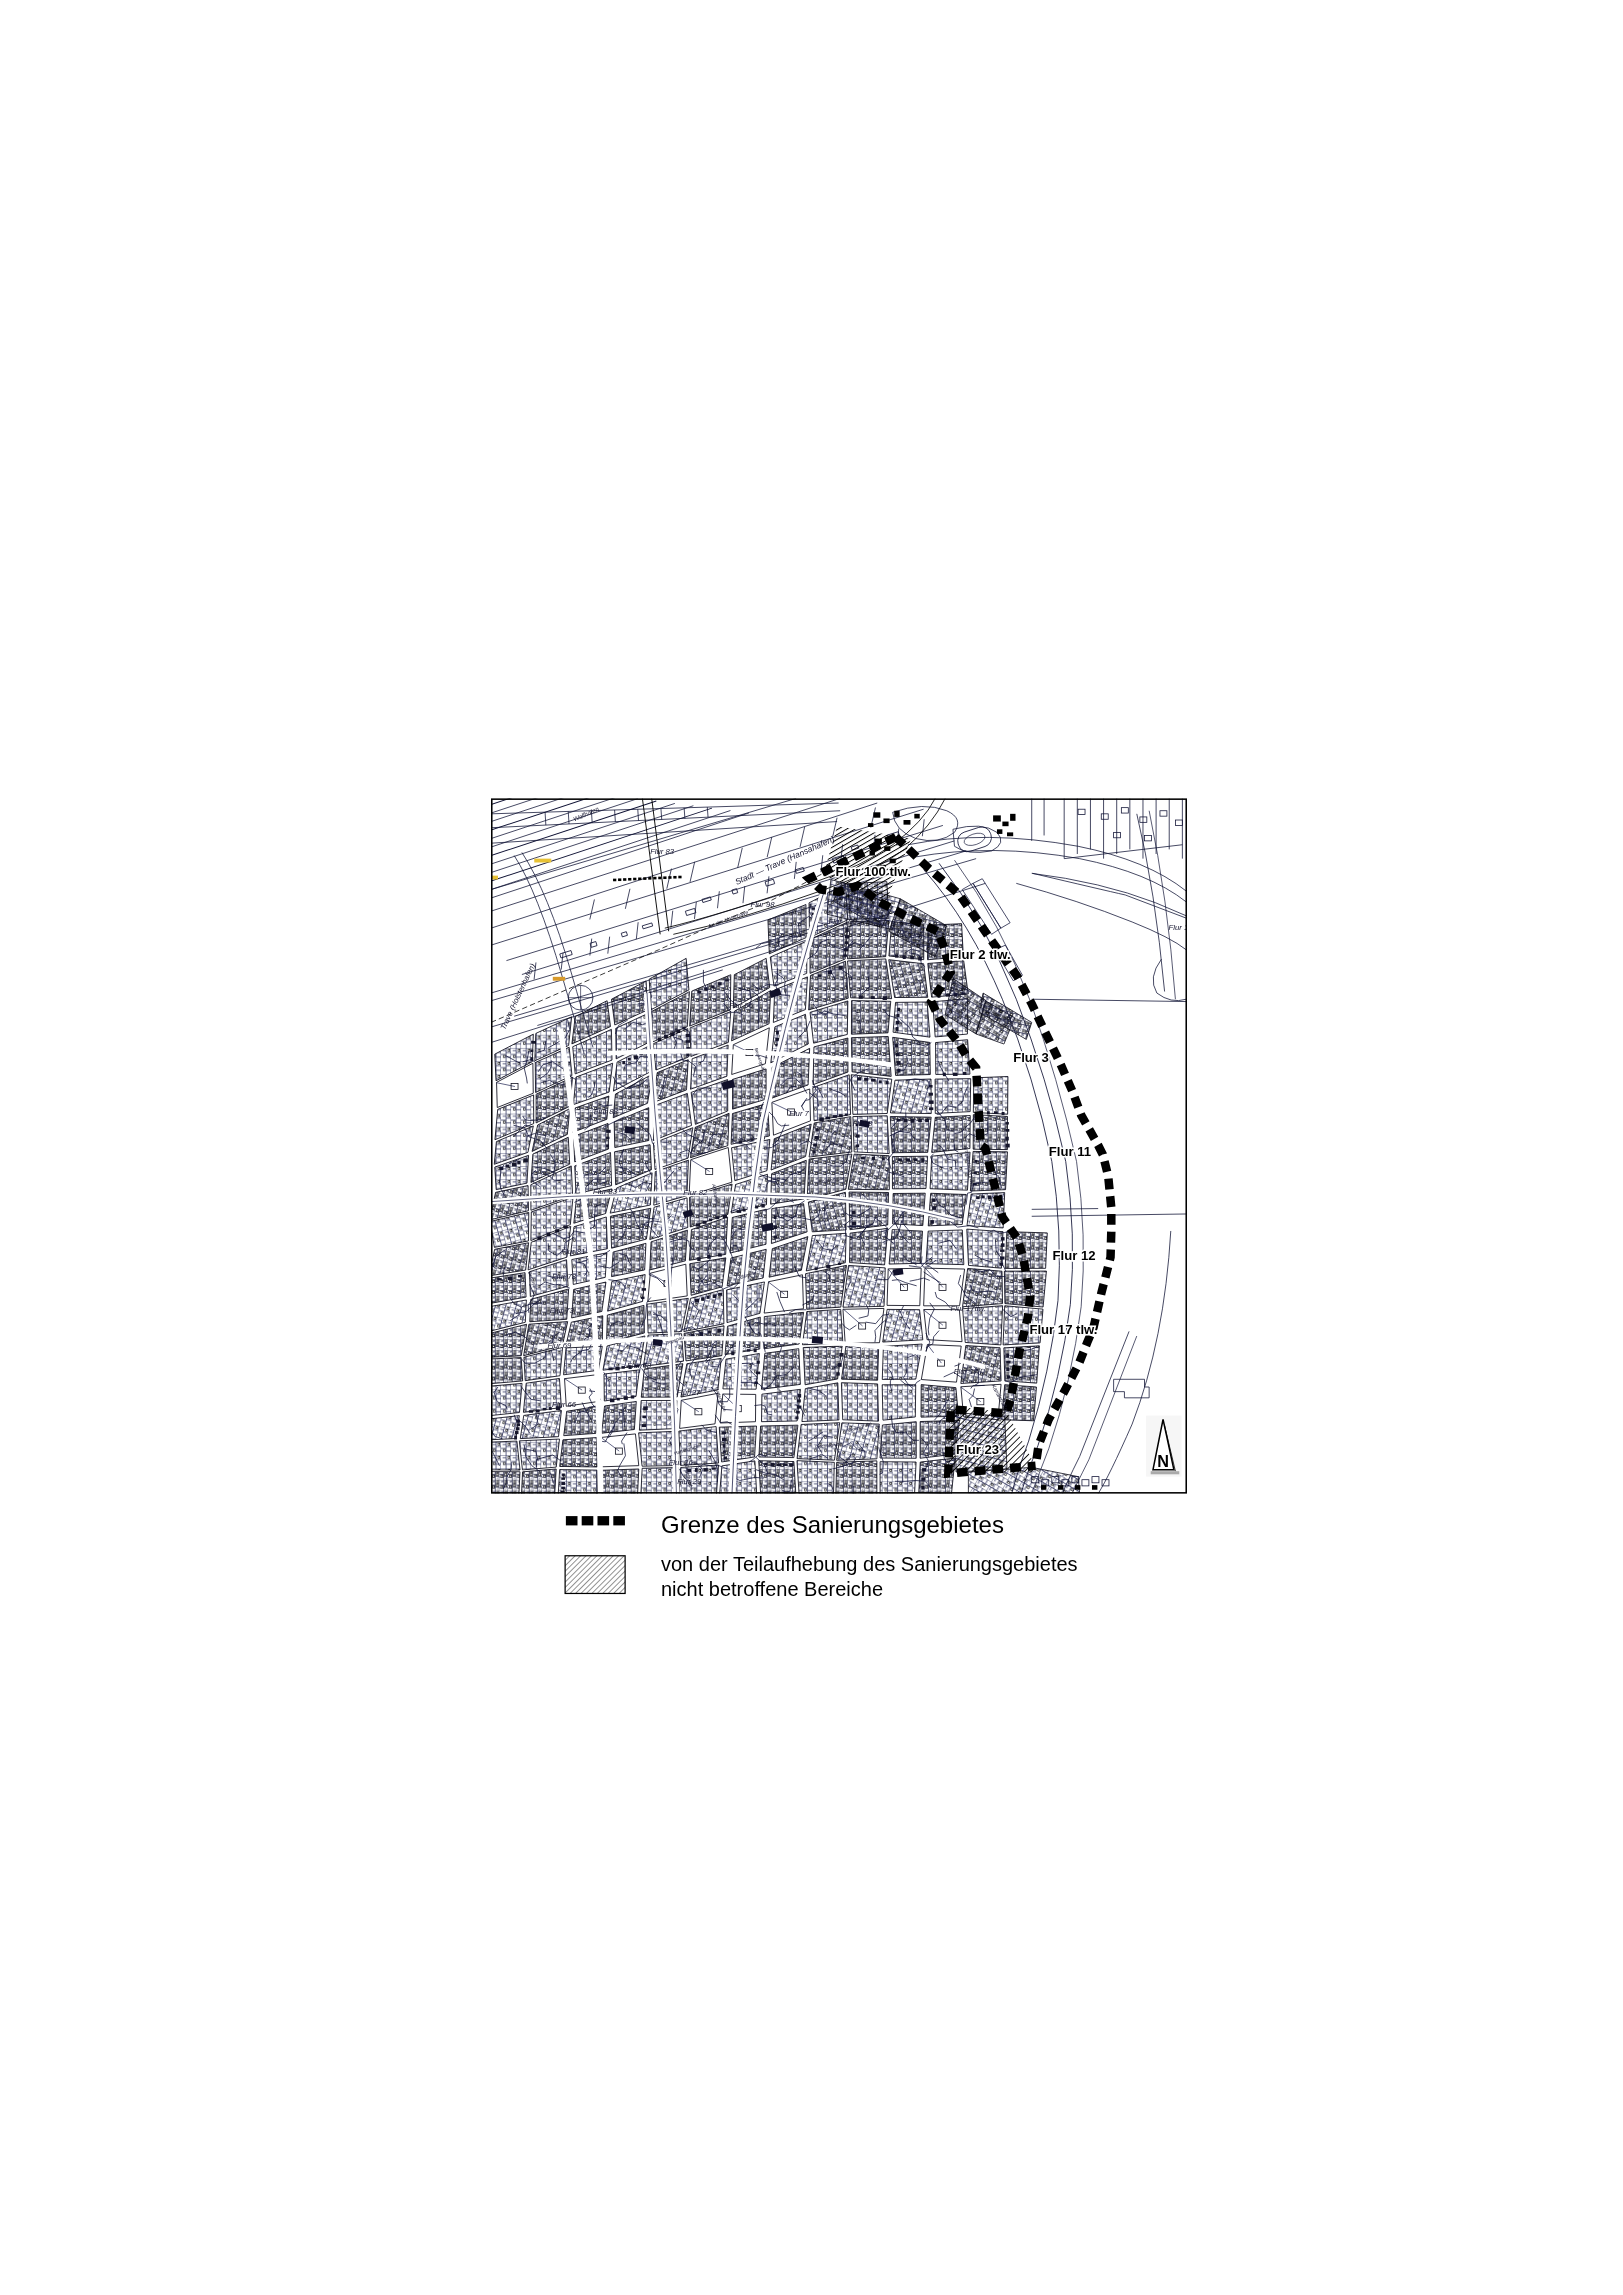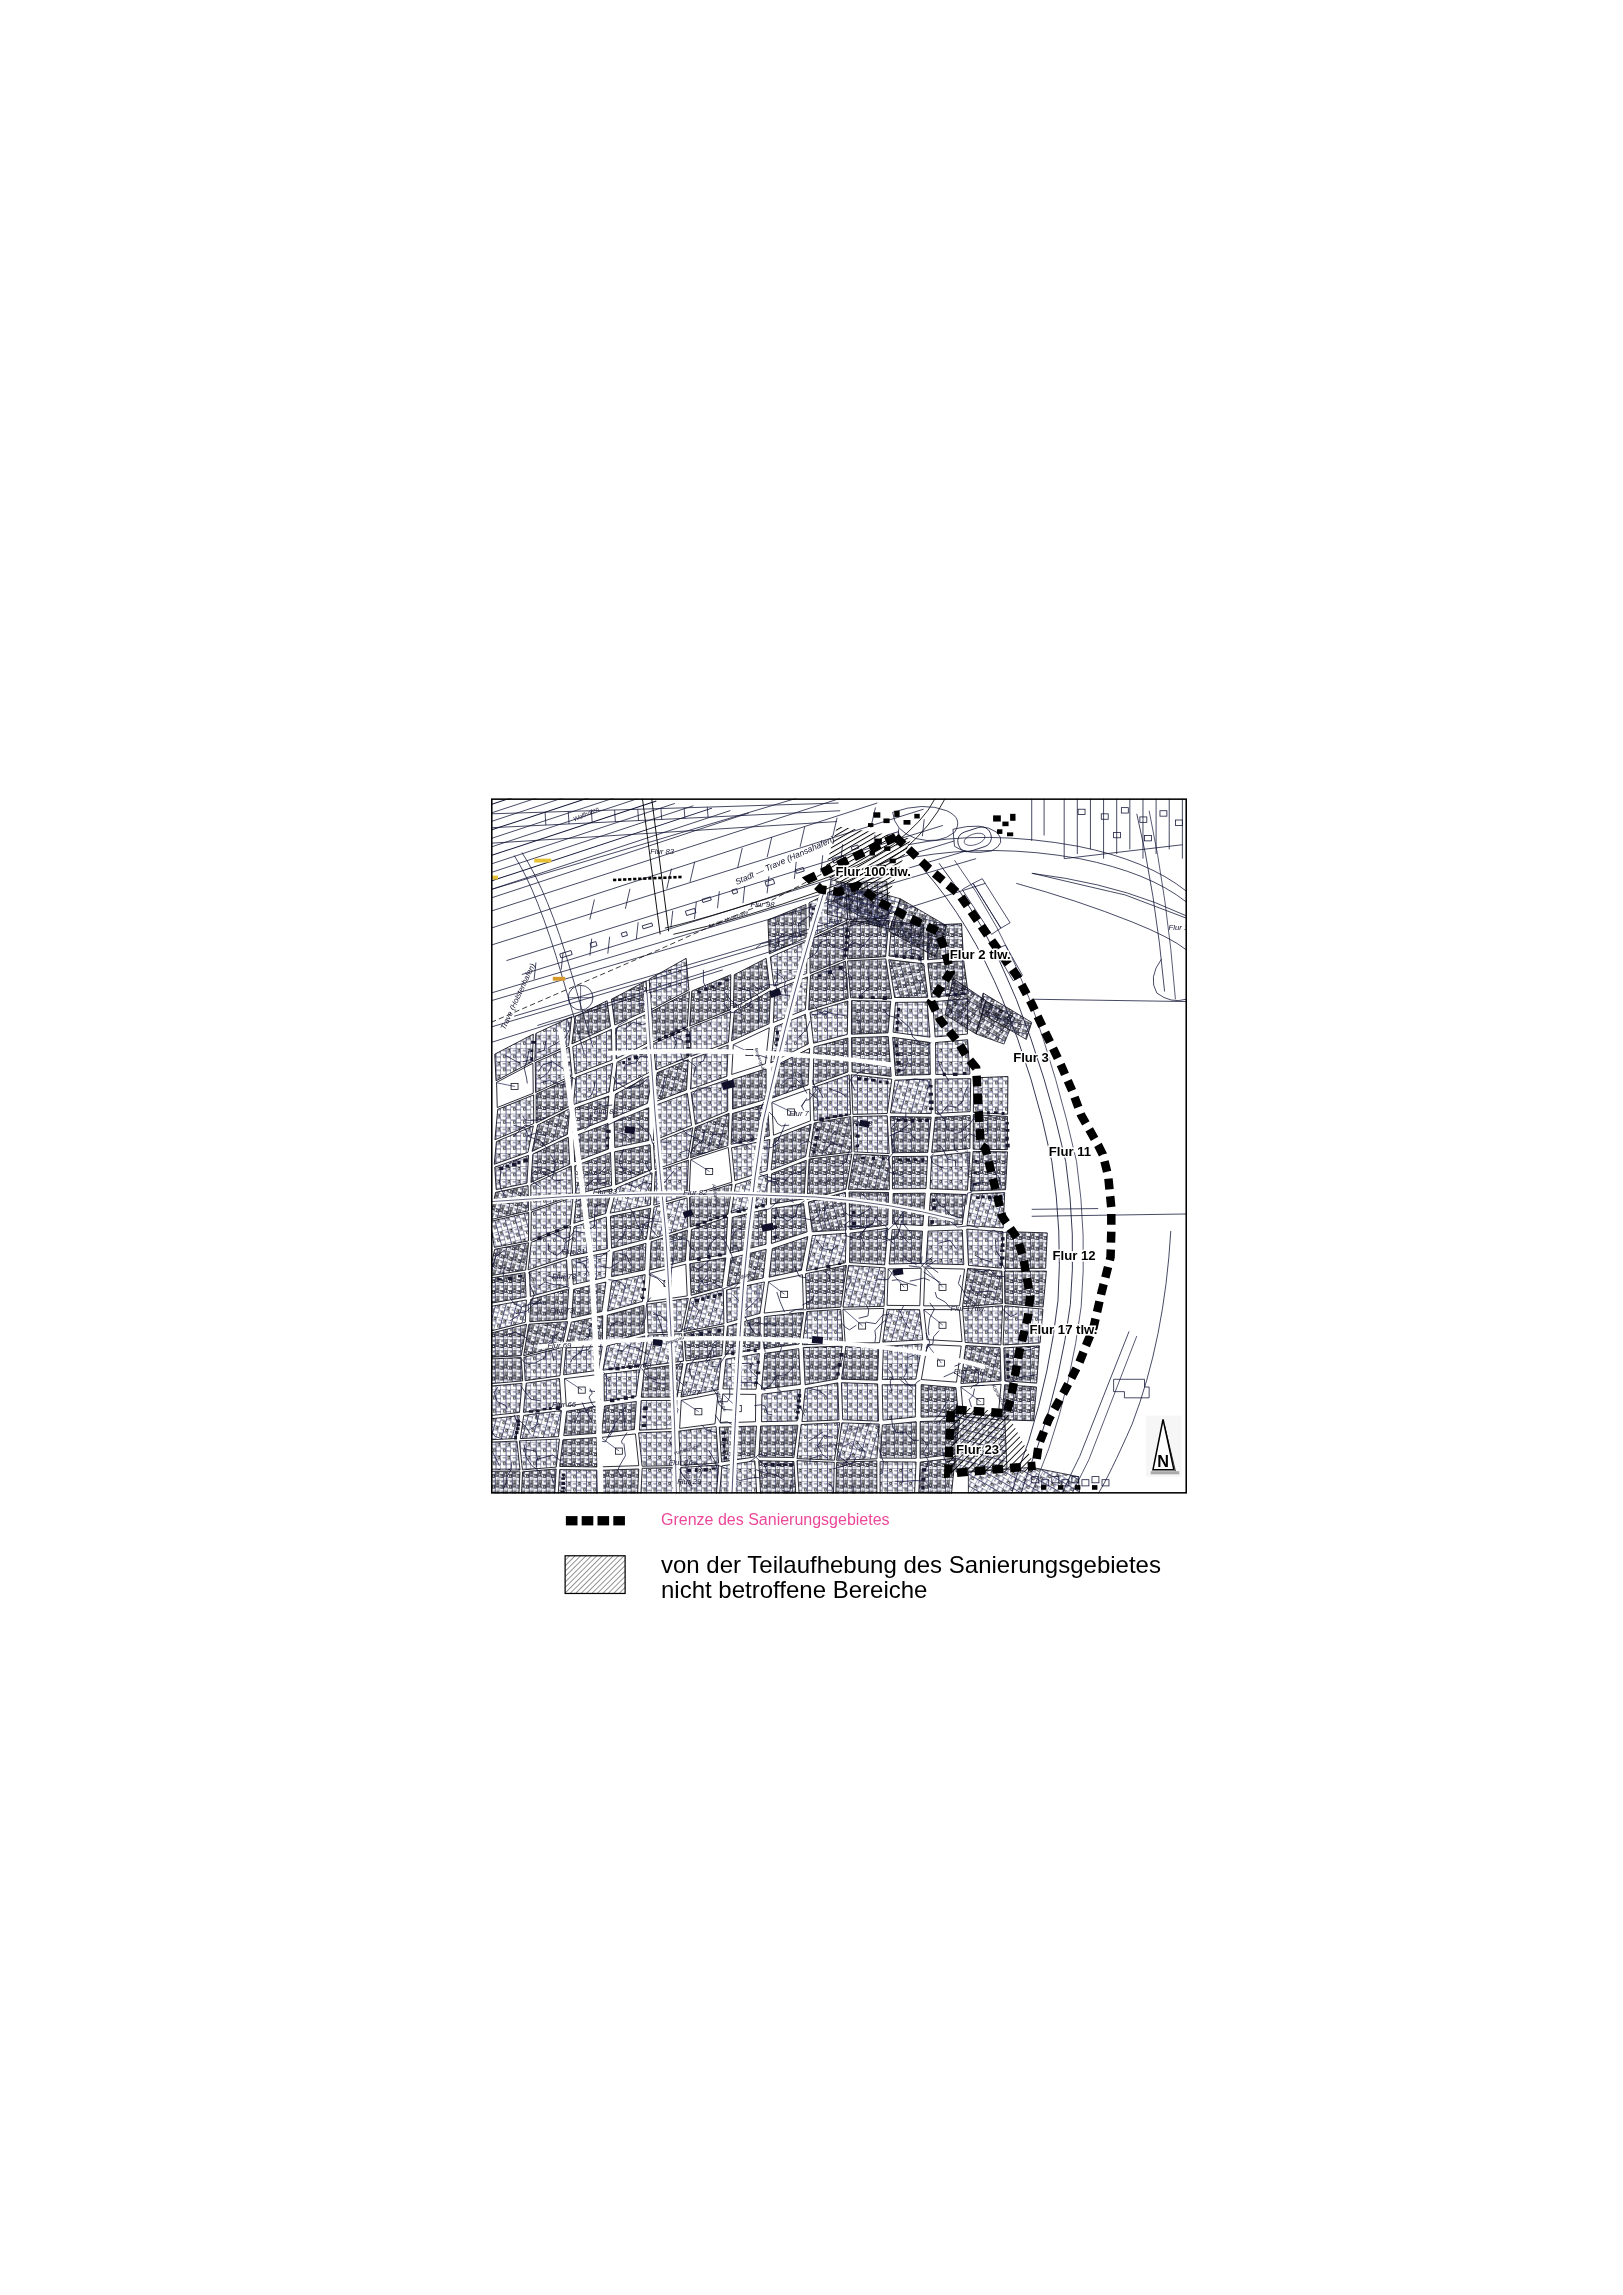--- a/index.html
+++ b/index.html
@@ -1254,25 +1254,25 @@
 <rect x="1" y="1" width="899" height="898" fill="none" stroke="#000" stroke-width="2"></rect>
 </svg>
 
 <svg width="93" height="15.5" style="position:absolute;left:562px;top:1513px" xmlns="http://www.w3.org/2000/svg" viewBox="0 0 120 20">
 <rect x="5" y="4" width="15" height="12" fill="#000"></rect>
 <rect x="25.4" y="4" width="15" height="12" fill="#000"></rect>
 <rect x="45.8" y="4" width="15" height="12" fill="#000"></rect>
 <rect x="66.2" y="4" width="15" height="12" fill="#000"></rect>
 </svg>
 
-<div style="position:absolute;left:661px;top:1511px;font-size:16px;color:#ec4899">Grenze des Sanierungsgebietes</div>
+<div style="position:absolute;left:661px;top:1511px;font-size:24px;color:#000000">Grenze des Sanierungsgebietes</div>
 
 <svg width="63" height="40" style="position:absolute;left:564px;top:1555px" xmlns="http://www.w3.org/2000/svg" viewBox="0 0 81 52">
 <defs>
       <pattern id="lh" width="5" height="5" patternUnits="userSpaceOnUse" patternTransform="rotate(45)">
 <path d="M0,0 L0,5" stroke="#000" stroke-width="1.1"></path>
       </pattern>
     </defs>
 <rect x="1" y="1" width="78" height="49" fill="url(#lh)" stroke="#000" stroke-width="1.6"></rect>
 </svg>
 
-<div style="position:absolute;left:661px;top:1552px;font-size:24px;line-height:25px;color:#000">von der Teilaufhebung des Sanierungsgebietes<br>nicht betroffene Bereiche</div>
+<div style="position:absolute;left:661px;top:1552px;font-size:20px;line-height:25px;color:#000">von der Teilaufhebung des Sanierungsgebietes<br>nicht betroffene Bereiche</div>
 
 
 </body></html>

